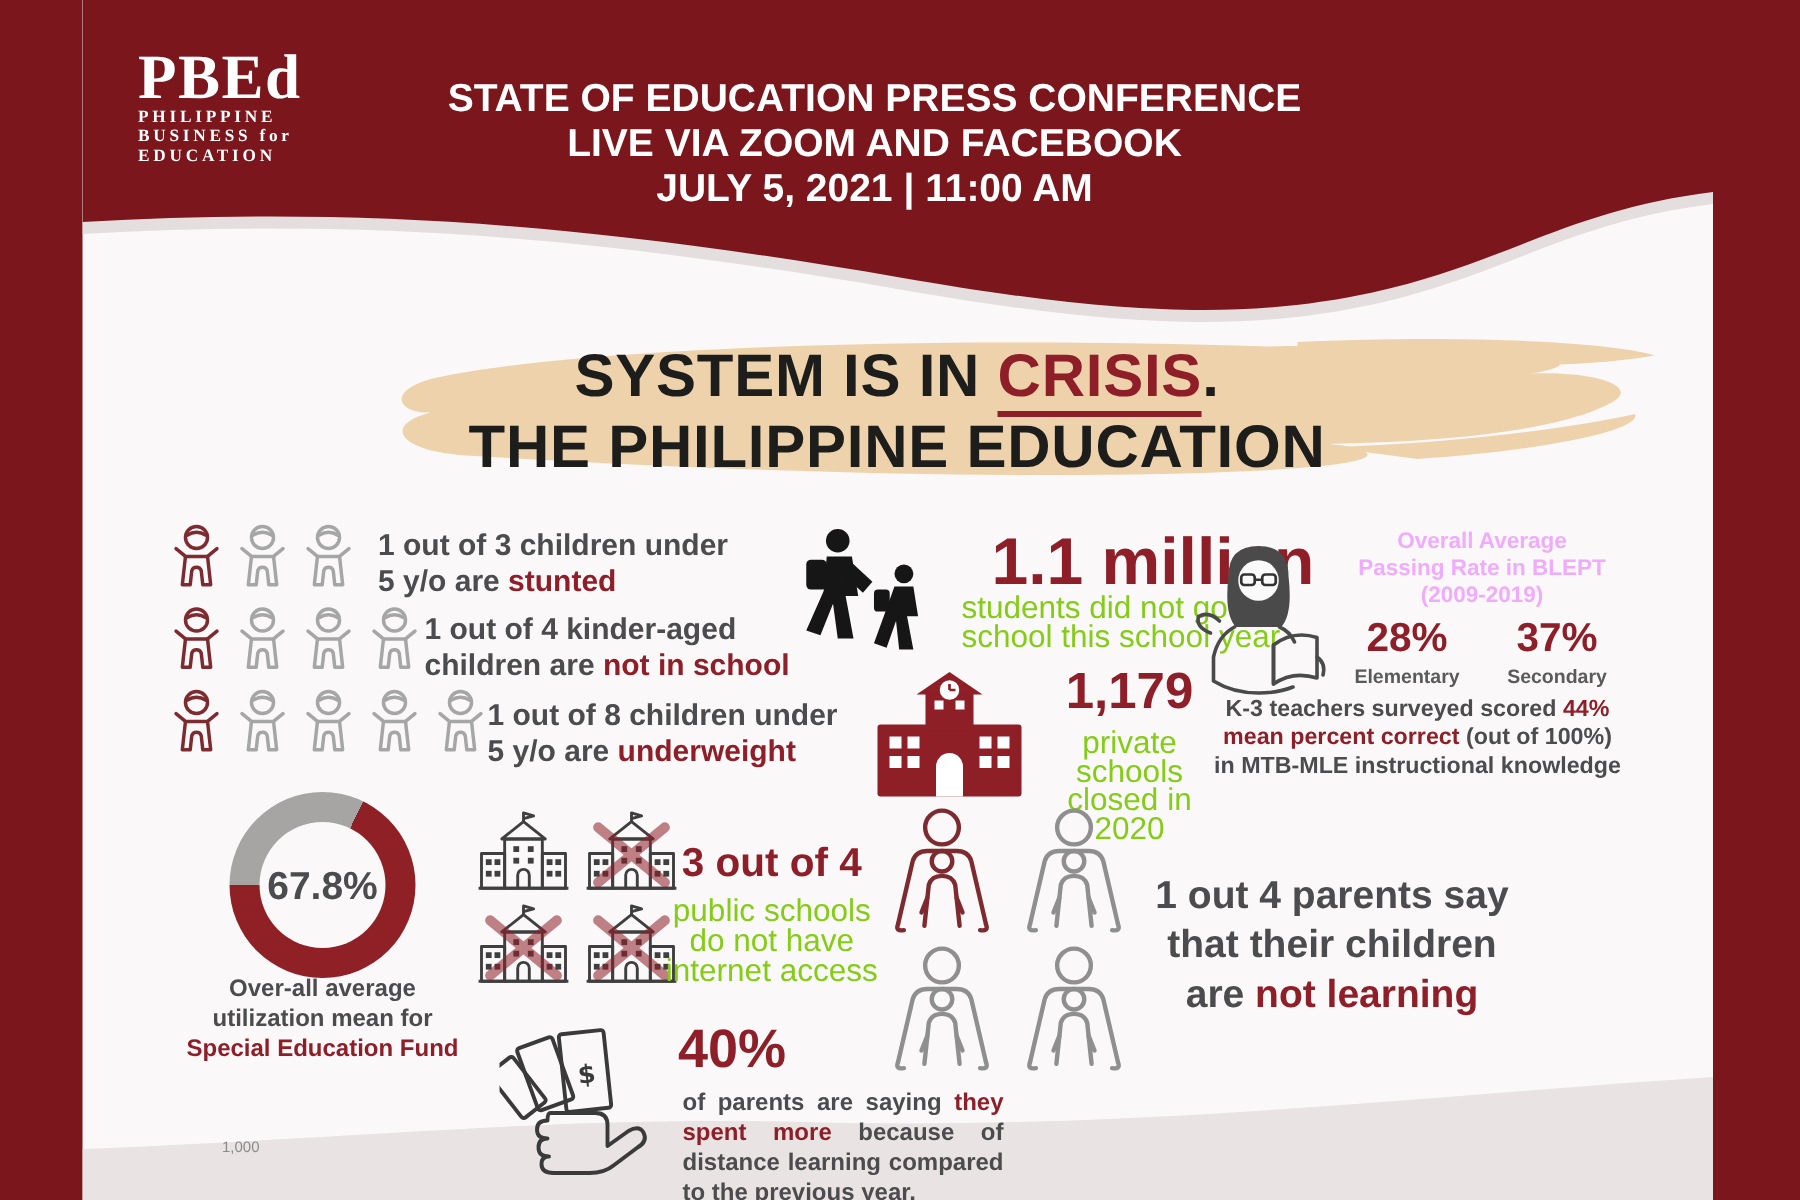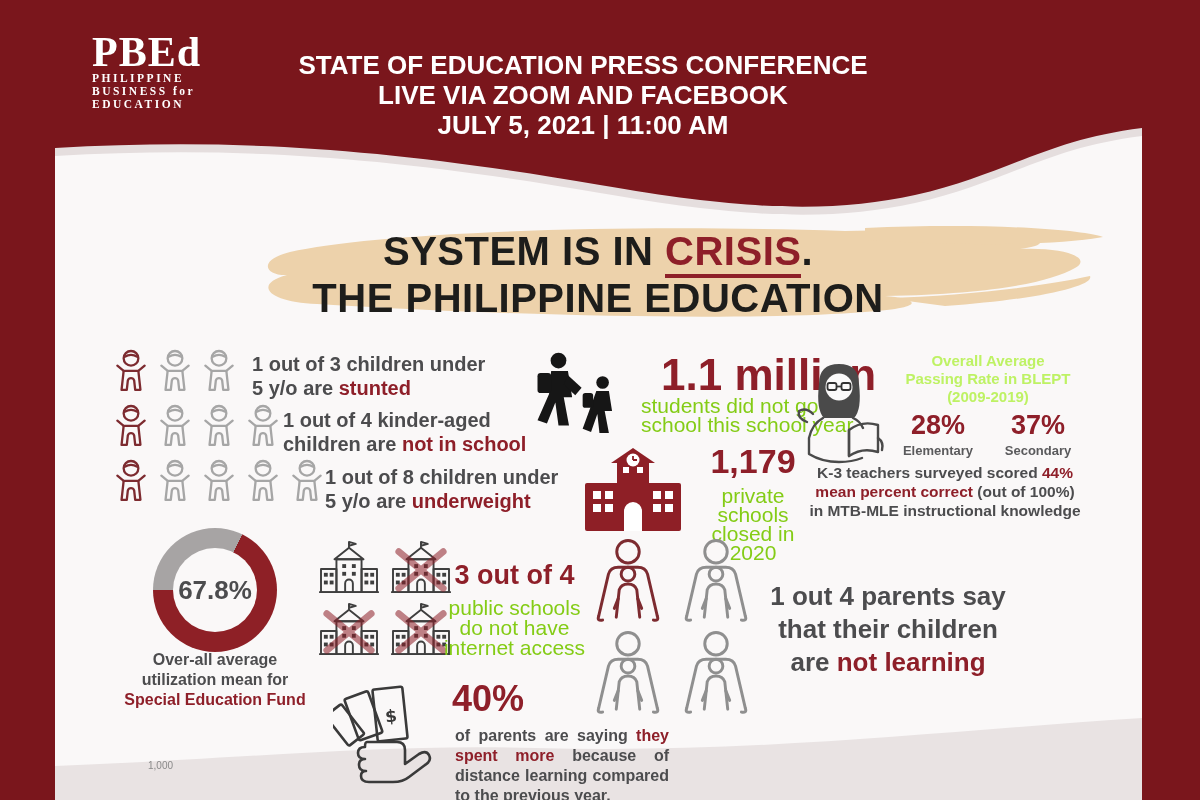--- a/index.html
+++ b/index.html
@@ -32,21 +32,21 @@
   .ic-accent{color:#7d2b30;}
   .ic-gray{color:#a6a6a6;}
   .ic-gray2{color:#8f8f8f;}
 
   .million{left:638px;top:350px;font-size:44px;margin-left:23px;}
   .million-sub{left:641px;top:396px;}
   .v1179{left:688px;top:442px;width:130px;text-align:center;font-size:34px;}
   .v1179-sub{left:688px;top:486px;width:130px;text-align:center;}
 
   .blept-head{left:888px;top:352px;width:200px;text-align:center;
-              font-weight:700;font-size:15px;line-height:18px;color:#bef264;z-index:3;}
+              font-weight:700;font-size:15px;line-height:18px;color:#f0abfc;z-index:3;}
   .blept-vals{left:888px;top:410px;width:200px;display:flex;z-index:3;}
   .blept-col{flex:1;text-align:center;}
   .blept-pct{font-weight:800;font-size:27px;color:#8e1f29;line-height:30px;}
   .blept-lbl{font-weight:700;font-size:13px;color:#5a5a5c;margin-top:3px;}
   .k3{left:780px;top:463px;width:330px;text-align:center;
       font-weight:700;font-size:15.5px;line-height:19px;color:#4c4c4e;z-index:3;}
 
   .donut{left:153px;top:528px;width:124px;height:124px;border-radius:50%;z-index:3;
          background:conic-gradient(from 26deg,#8e2026 0deg 244deg,#a7a4a4 244deg 360deg);}
   .donut-hole{left:20px;top:20px;width:84px;height:84px;border-radius:50%;background:#faf8f8;

